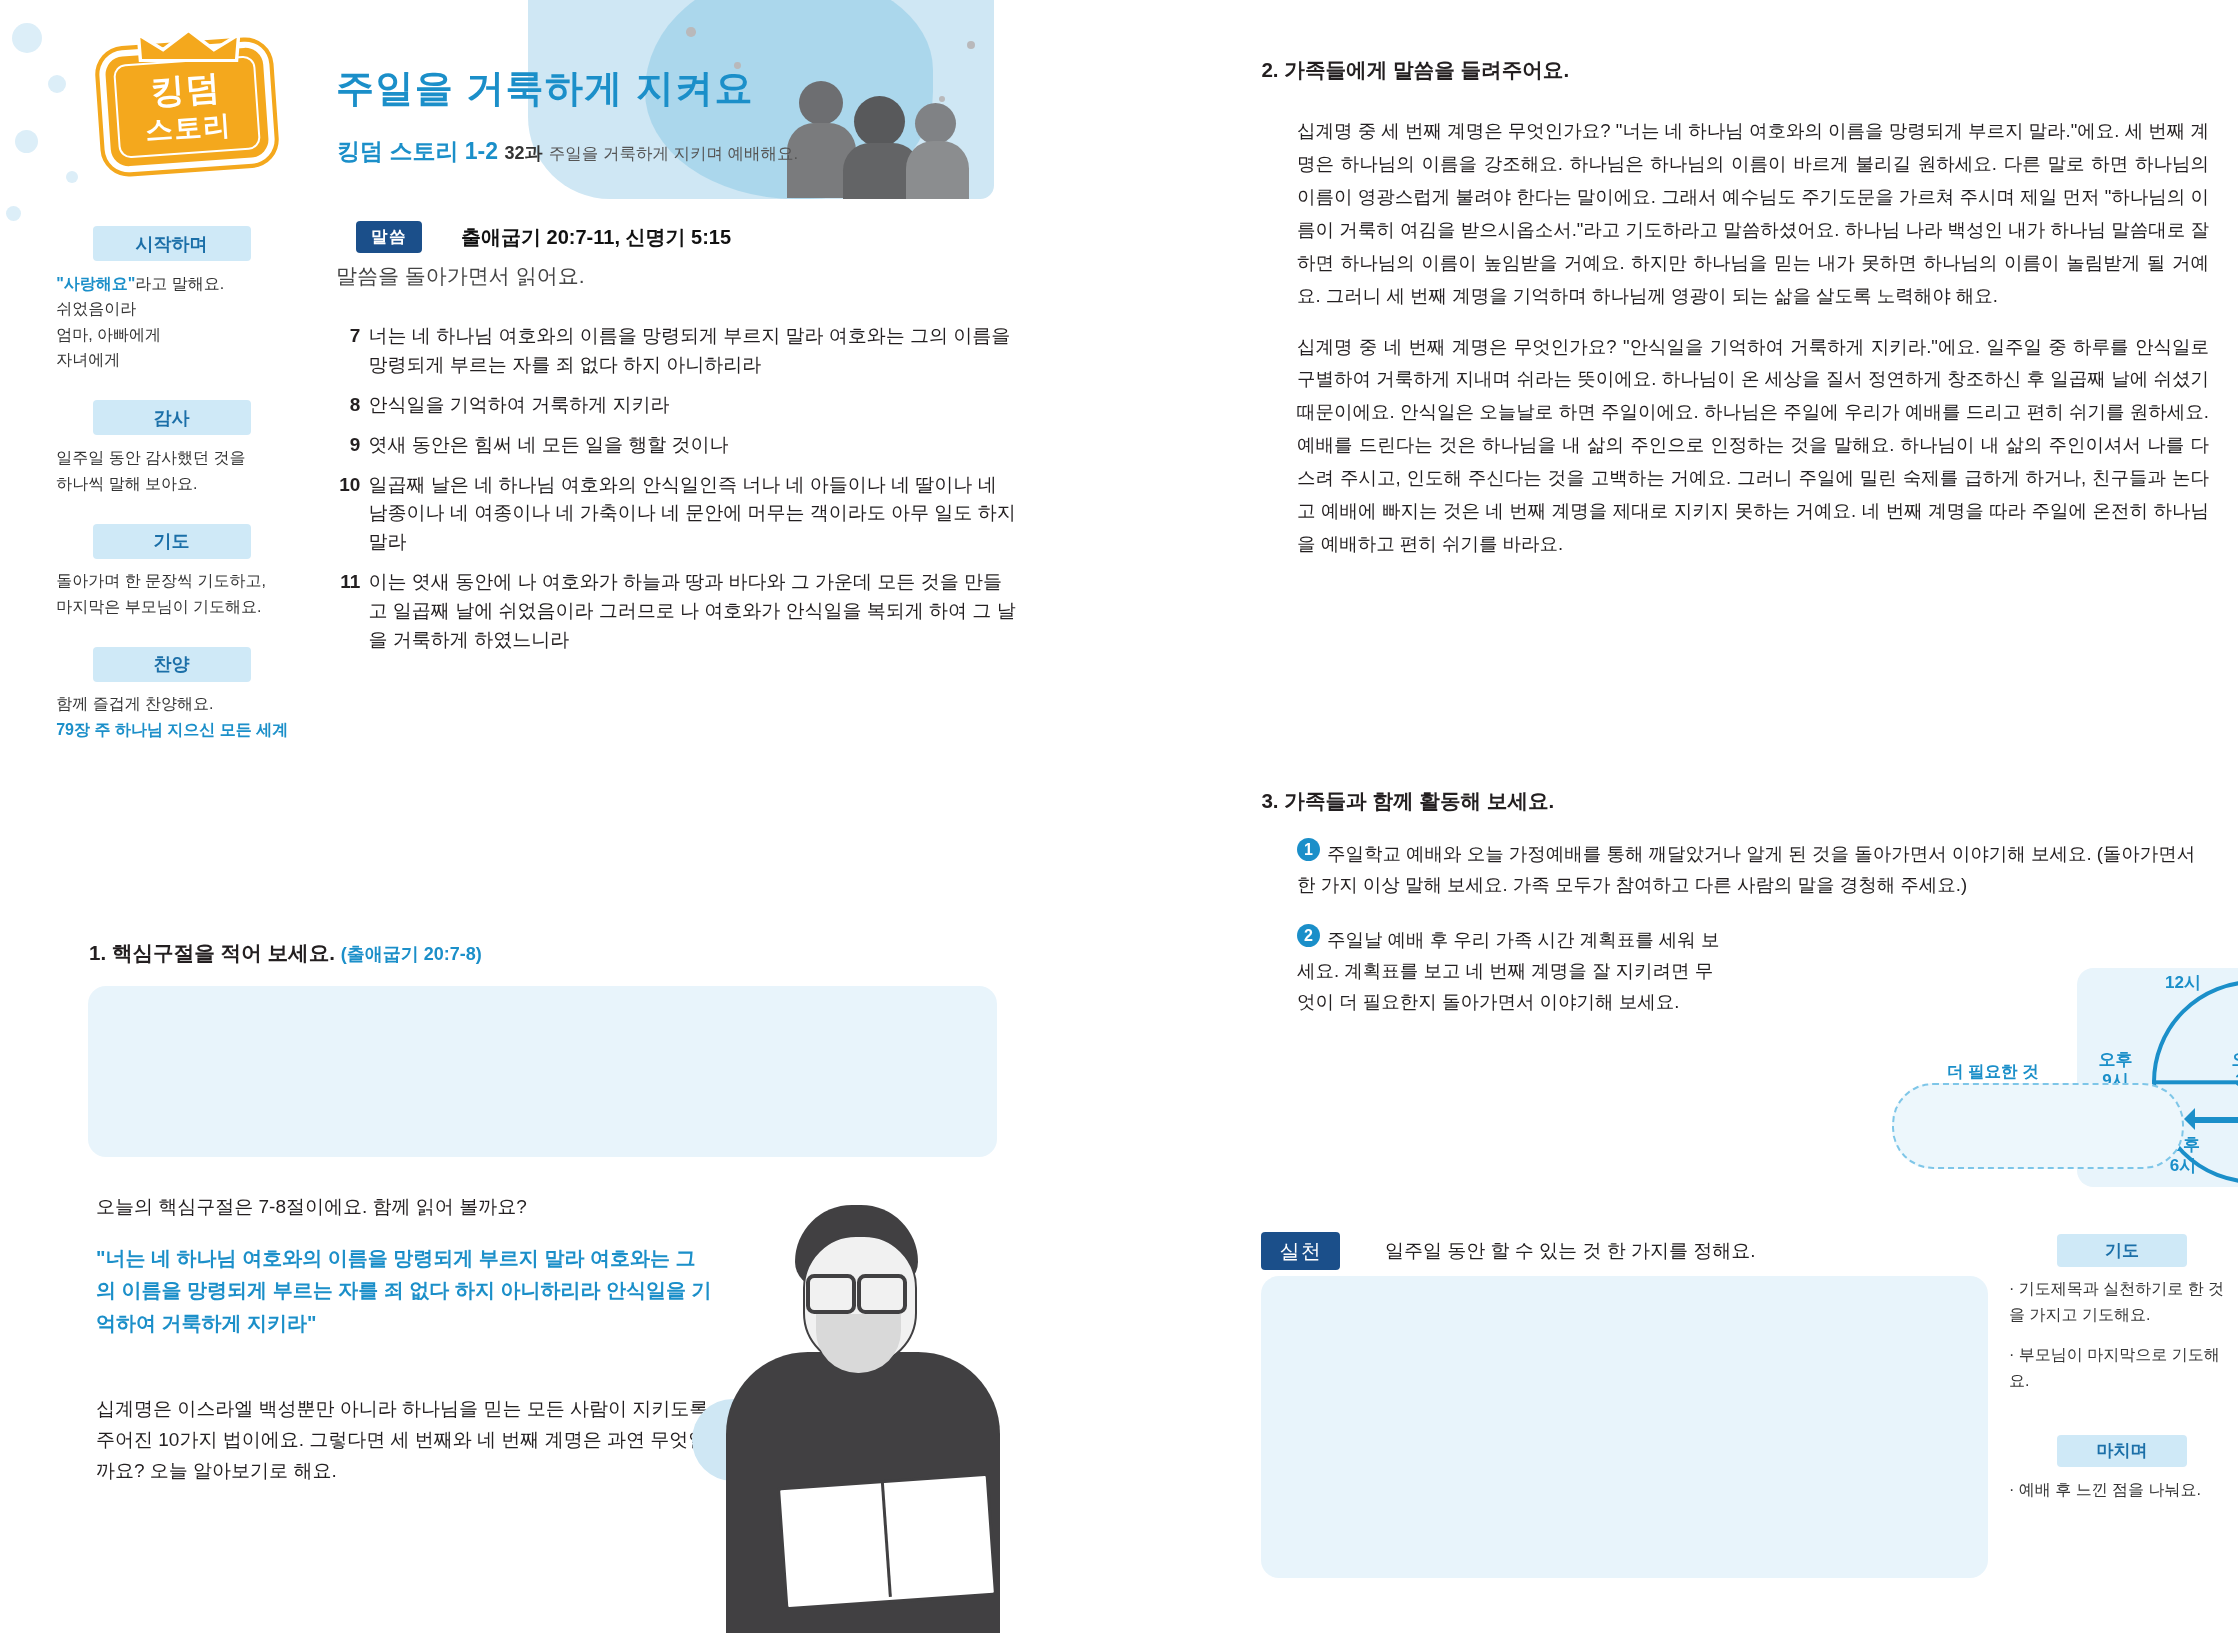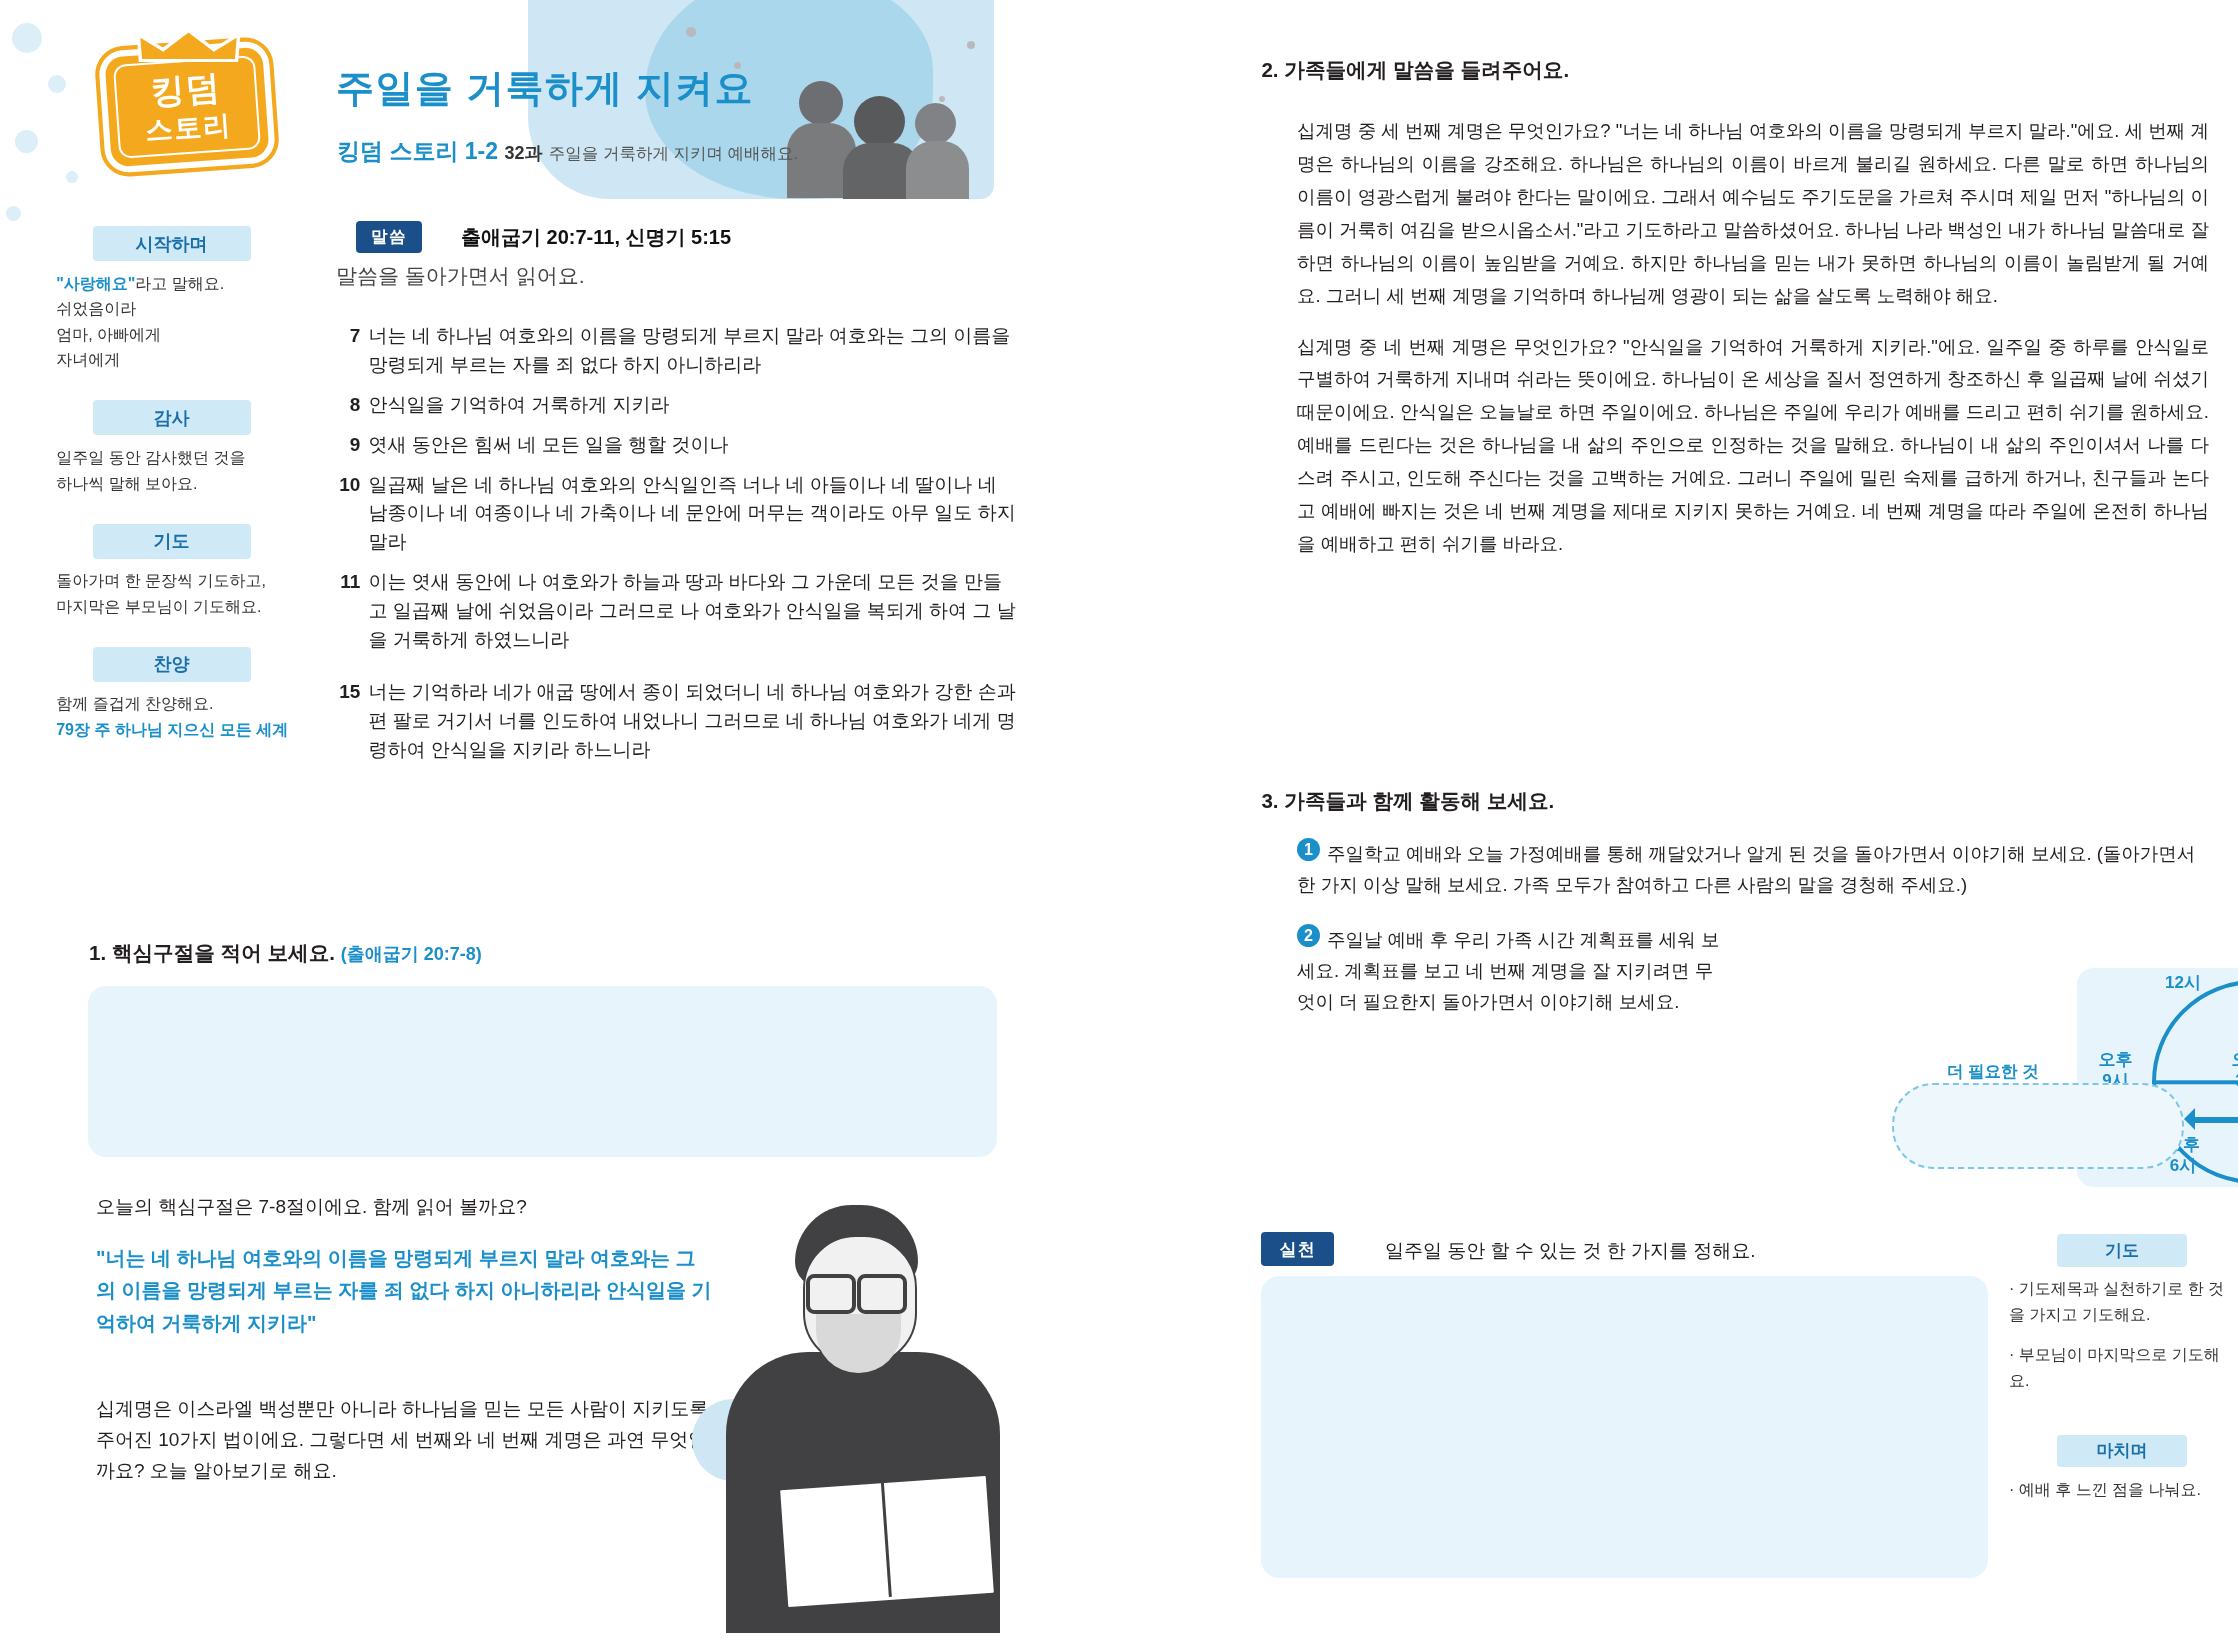--- a/index.html
+++ b/index.html
@@ -170,21 +170,21 @@
 
   .dash-box{
     position:absolute; left:658px; top:1083px; width:288px; height:82px;
     border:2.7px dashed #7ec6e8; border-radius:41px; background:#edf7fc;
   }
   .dash-lbl{position:absolute; left:713px; top:1061px; font-size:16.5px; font-weight:bold; color:#1b8fc9;}
   .arrow{position:absolute; left:954px; top:1117px; width:66px; height:5.5px; background:#1b8fc9;}
   .arrow:before{content:""; position:absolute; left:-15px; top:-9px; border:11.7px solid transparent; border-right-color:#1b8fc9;}
 
   .tag-dark{
-    display:inline-block; background:#1b4f8a; color:#fff; font-size:17px; font-weight:bold;
+    display:inline-block; background:#1b4f8a; color:#fff; font-size:20px; font-weight:normal;
     padding:5.5px 18px; border-radius:4.1px; letter-spacing:1.4px;
   }
   .practice-tag{position:absolute; left:27.4px; top:1232px;}
   .practice-txt{position:absolute; left:151px; top:1238px; font-size:19px; font-weight:normal;}
   .practice-box{
     position:absolute; left:27.4px; top:1276px; width:727px; height:302px;
     background:#e8f4fb; border-radius:18px;
   }
 
   .r-side{position:absolute; left:775px; top:1234px; width:226px;}
@@ -263,24 +263,20 @@
         <span class="txt">엿새 동안은 힘써 네 모든 일을 행할 것이나</span>
       </div>
       <div class="verse">
         <span class="num">10</span>
         <span class="txt">일곱째 날은 네 하나님 여호와의 안식일인즉 너나 네 아들이나 네 딸이나 네 남종이나 네 여종이나 네 가축이나 네 문안에 머무는 객이라도 아무 일도 하지 말라</span>
       </div>
       <div class="verse">
         <span class="num">11</span>
         <span class="txt">이는 엿새 동안에 나 여호와가 하늘과 땅과 바다와 그 가운데 모든 것을 만들고 일곱째 날에 쉬었음이라 그러므로 나 여호와가 안식일을 복되게 하여 그 날을 거룩하게 하였느니라</span>
       </div>
-      <div class="verse gap">
-        <span class="num">15</span>
-        <span class="txt">너는 기억하라 네가 애굽 땅에서 종이 되었더니 네 하나님 여호와가 강한 손과 편 팔로 거기서 너를 인도하여 내었나니 그러므로 네 하나님 여호와가 네게 명령하여 안식일을 지키라 하느니라</span>
-      </div>
     </div>
 
     <div class="side">
 
       <div class="side-block">
         <span class="side-tag">시작하며</span>
         <div class="side-body">
           <div>
             <span class="q">"사랑해요"</span><span>라고 말해요.</span>
           </div>

